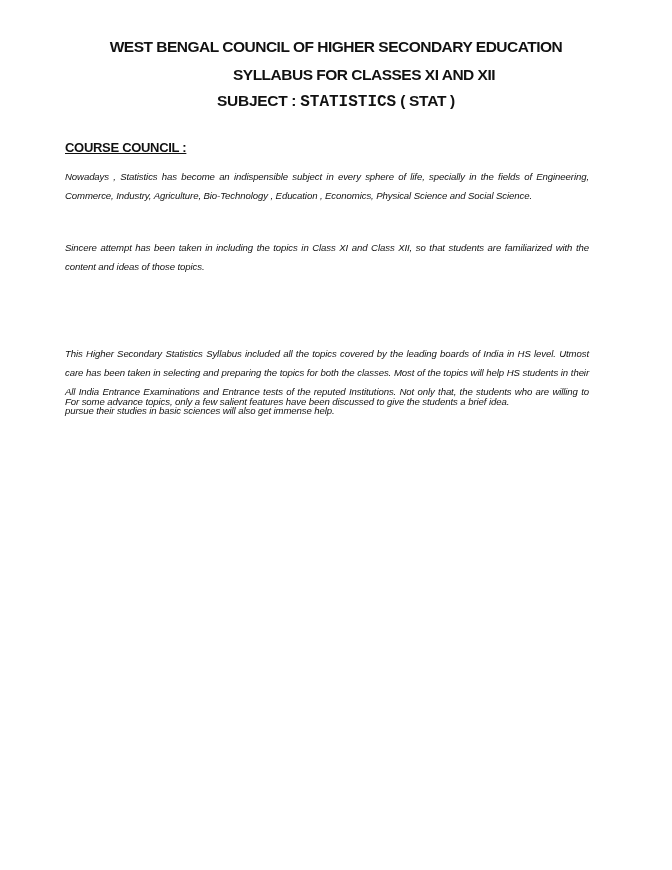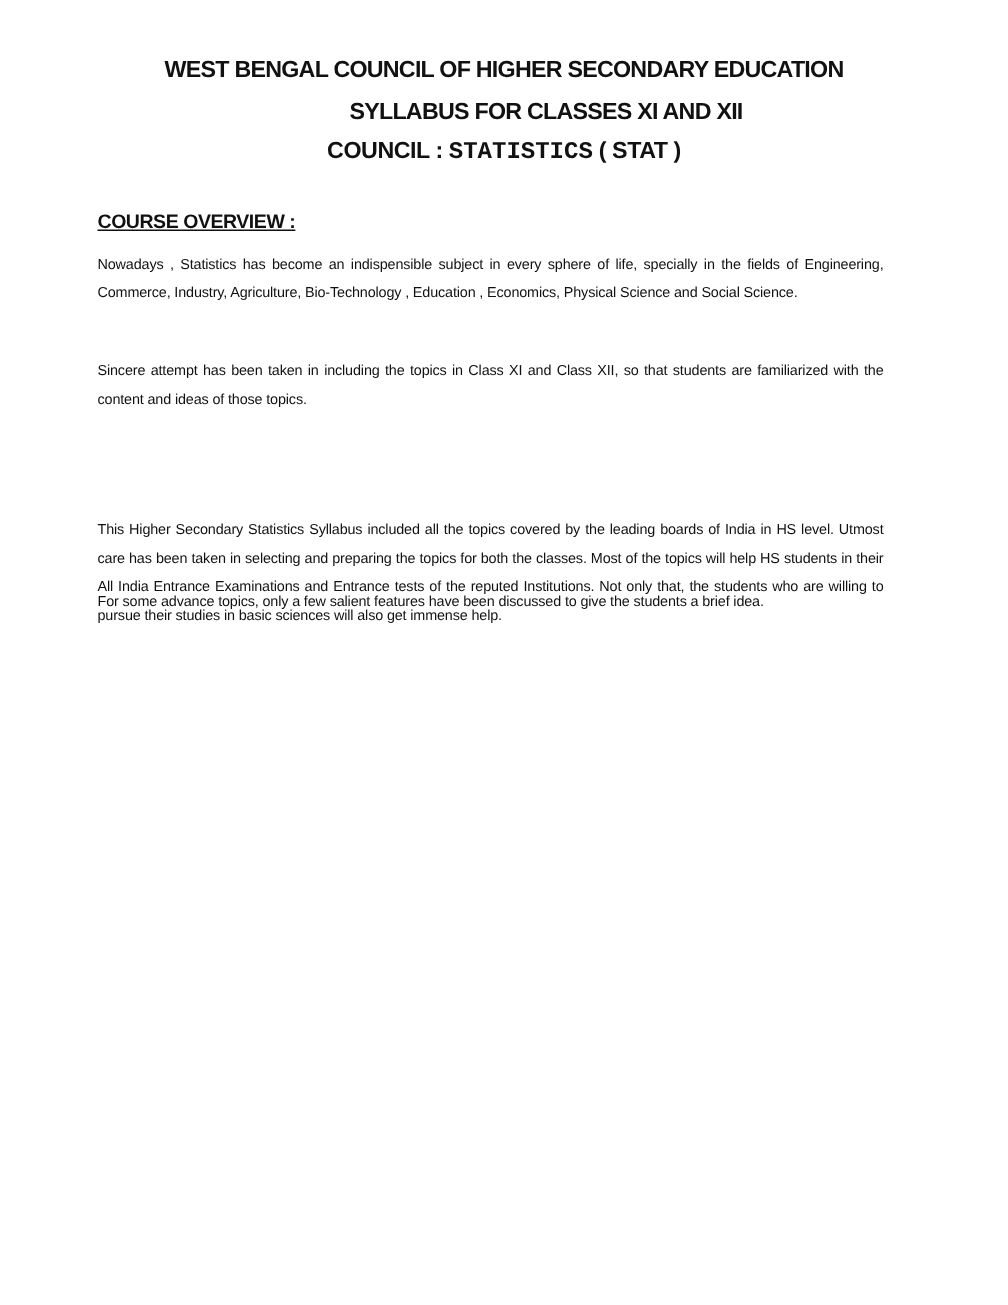--- a/index.html
+++ b/index.html
@@ -4,35 +4,35 @@
 <style>
   html, body { margin: 0; padding: 0; background: #ffffff; }
   body { width: 672px; height: 870px; position: relative; overflow: hidden; font-family: "Liberation Sans", sans-serif; color: #111; }
   .page { position: absolute; left: 0; top: 0; width: 672px; height: 870px; background: #fff; }
   .title { position: absolute; left: 0; width: 672px; text-align: center; font-weight: bold; font-family: "Liberation Sans Narrow", "Liberation Sans", sans-serif; color: #111; }
   .t1 { top: 38px; font-size: 15.5px; letter-spacing: -0.5px; }
   .t2 { top: 66px; font-size: 15.5px; letter-spacing: -0.5px; margin-left: 28px; }
   .t3 { top: 92px; font-size: 15.5px; letter-spacing: -0.3px; }
   .t3 .big { font-family: Liberation Mono, monospace; font-size: 16px; letter-spacing: 0; }
   .heading { position: absolute; left: 65px; top: 140px; font-size: 13px; font-weight: bold; text-decoration: underline; letter-spacing: -0.3px; }
-  .para { position: absolute; left: 65px; width: 524px; font-size: 9.6px; line-height: 19px; text-align: justify; text-align-last: left; letter-spacing: -0.1px; }
+  .para { position: absolute; left: 65px; width: 524px; font-size: 9.6px; line-height: 19px; text-align: justify; text-align-last: left; letter-spacing: -0.1px; font-style: italic; }
   .p1 { top: 167px; }
   .p2 { top: 238px; }
   .p3 { top: 296px; margin-top: 48px; }
   .p4 { top: 392px; }
 </style>
 </head>
 <body>
 
 <div class="page">
   <div class="title t1">WEST BENGAL COUNCIL OF HIGHER SECONDARY EDUCATION</div>
   <div class="title t2">SYLLABUS FOR CLASSES XI AND XII</div>
   <div class="title t3">
-    <span>COUNCIL : </span><span class="big">STATISTICS</span><span> ( STAT )</span>
+    <span>SUBJECT : </span><span class="big">STATISTICS</span><span> ( STAT )</span>
   </div>
 
-  <div class="heading">COURSE OVERVIEW :</div>
+  <div class="heading">COURSE COUNCIL :</div>
 
   <div class="para p1">Nowadays , Statistics has become an indispensible subject in every sphere of life, specially in the fields of Engineering, Commerce, Industry, Agriculture, Bio-Technology , Education , Economics, Physical Science and Social Science.</div>
   <div class="para p2">Sincere attempt has been taken in including the topics in Class XI and Class XII, so  that students are familiarized with the content and ideas of those topics.</div>
   <div class="para p3">This Higher Secondary Statistics Syllabus included all the topics covered by the leading boards of India in HS level. Utmost care has been taken in selecting and preparing the topics for both the classes. Most of the topics will help HS students in their All India Entrance Examinations and Entrance tests of the reputed Institutions. Not only that, the students who are willing to pursue their studies in basic sciences will also get immense help.</div>
   <div class="para p4">For some advance topics, only a few salient features have been discussed to give the students a brief idea.</div>
 </div>
 
 </body></html>

